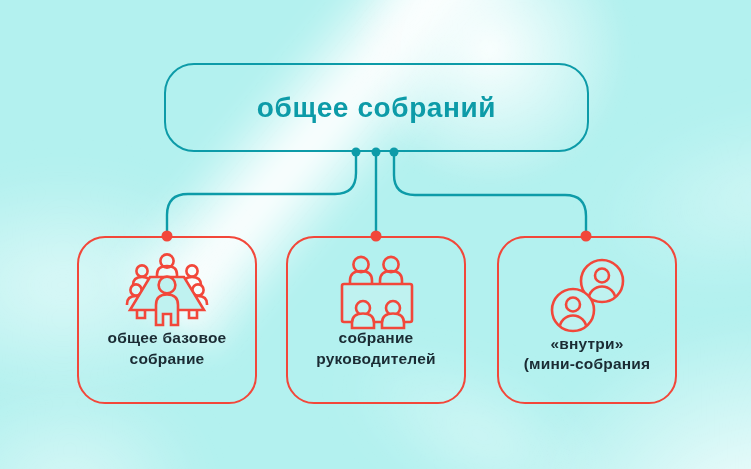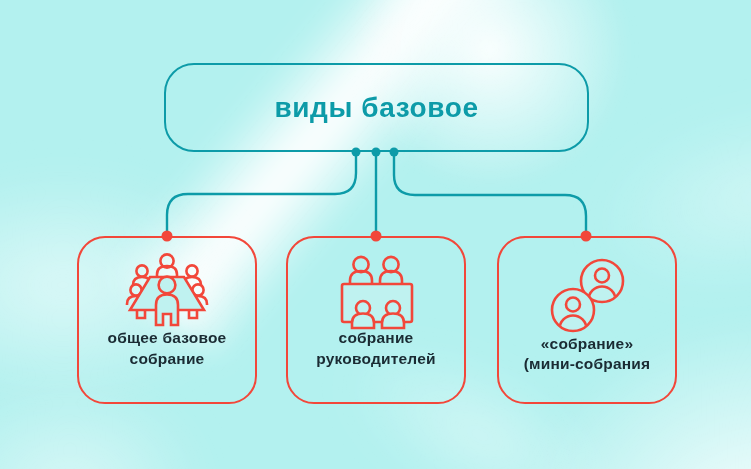--- a/index.html
+++ b/index.html
@@ -106,21 +106,21 @@
 
   <div class="blob band"></div>
   <div class="blob topglow"></div>
   <div class="blob leftwave"></div>
   <div class="blob rightwisp"></div>
   <div class="blob midwisp"></div>
   <div class="blob bottomleft"></div>
   <div class="blob bottomright"></div>
 
   <div class="title-box">
-    <span>виды базовое</span>
+    <span>общее собраний</span>
   </div>
 
   <div class="node node-1">
     <div class="icon">
       <svg width="82" height="86" viewBox="0 0 82 86">
         <g class="stroke">
 
           <circle cx="40" cy="12" r="6.6"></circle>
           <path d="M30,28 v-2.5 q0-8.5 10-8.5 q10,0 10,8.5 v2.5"></path>
 
@@ -199,21 +199,21 @@
 
           <circle class="fillbg" cx="23" cy="53" r="21"></circle>
           <g clip-path="url(#c3b)">
             <circle cx="23" cy="47.5" r="7"></circle>
             <circle cx="23" cy="72" r="13.5"></circle>
           </g>
         </g>
       </svg>
     </div>
     <div class="label">
-      <div>«собрание»</div>
+      <div>«внутри»</div>
       <div>(мини-собрания</div>
     </div>
   </div>
 
   <svg class="connectors" width="751" height="469" viewBox="0 0 751 469">
     <path class="cline" d="M356,152 V173 Q356,194 335,194 H188 Q167,194 167,215 V236"></path>
     <path class="cline" d="M376,152 V236"></path>
     <path class="cline" d="M394,152 V175 Q394,195 415,195 H565 Q586,195 586,216 V236"></path>
     <circle class="cdot-teal" cx="356" cy="152" r="4.5"></circle>
     <circle class="cdot-teal" cx="376" cy="152" r="4.5"></circle>

